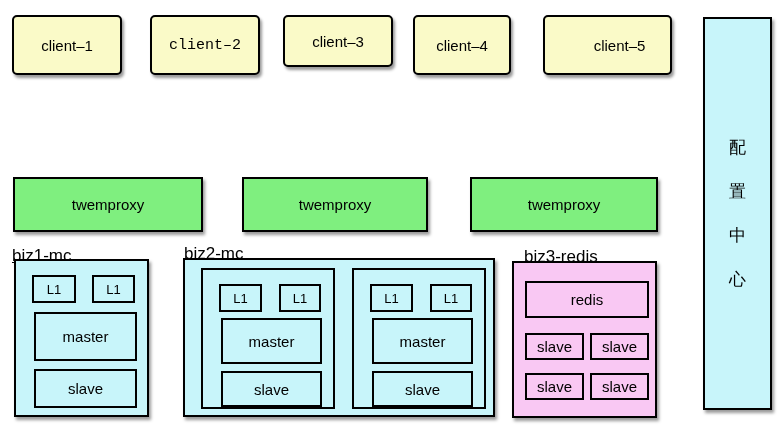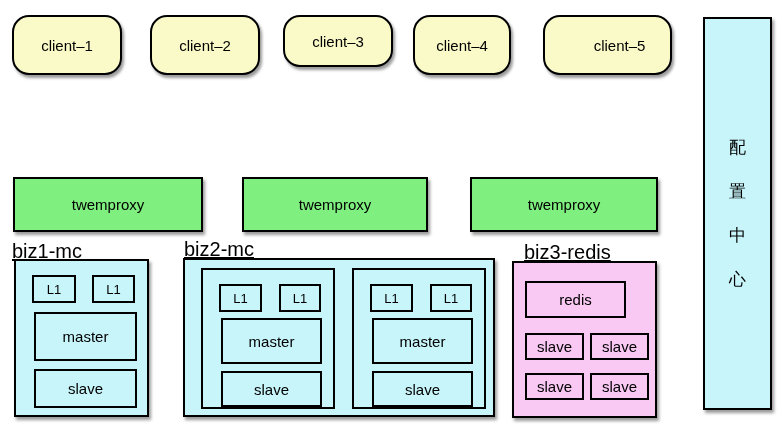--- a/index.html
+++ b/index.html
@@ -6,42 +6,42 @@
   .canvas{
     position:relative;width:784px;height:437px;background:#ffffff;
     font-family:"Liberation Sans","DejaVu Sans",sans-serif;color:#000;overflow:hidden;
   }
   .node{
     position:absolute;box-sizing:border-box;border:2px solid #000;
     display:flex;align-items:center;justify-content:center;text-align:center;
     line-height:1;
   }
   .shadow{box-shadow:2px 3px 3px rgba(0,0,0,0.40);}
-  .client{background:var(--client-fill,#FAFAC8);border-radius:17px;font-size:15px;}
+  .client{background:var(--client-fill,#FAFAC8);border-radius:5px;font-size:15px;}
   .cyan{background:var(--cyan-fill,#C8F5FA);}
   .green{background:var(--proxy-fill,#7FEF7F);}
   .pink{background:var(--redis-fill,#F9C8F3);}
   .inner{background:transparent;}
   .lbl{
-    position:absolute;font-size:20px;text-decoration:underline;
-    white-space:nowrap;line-height:1.1;
+    position:absolute;font-size:17px;text-decoration:underline;
+    white-space:nowrap;line-height:1.1;margin-top:7px;
   }
   .f15{font-size:15px;}
   .f13{font-size:13px;}
   .cc{flex-direction:column;gap:27px;font-size:17px;}
 </style>
 </head>
 <body>
 
 <div class="canvas">
 
   <div class="node client shadow" style="left:12px;top:15px;width:110px;height:60px;">
     <span>client–1</span>
   </div>
-  <div class="node client shadow" style="left:150px;top:15px;width:110px;height:60px;">
+  <div class="node client shadow" style="left:150px;top:15px;width:110px;height:60px;font-family:Liberation Mono, monospace;">
     <span>client–2</span>
   </div>
   <div class="node client shadow" style="left:283px;top:15px;width:110px;height:52px;">
     <span>client–3</span>
   </div>
   <div class="node client shadow" style="left:413px;top:15px;width:98px;height:60px;">
     <span>client–4</span>
   </div>
   <div class="node client shadow" style="left:543px;top:15px;width:129px;height:60px;padding-left:24px;">
     <span>client–5</span>
@@ -103,21 +103,21 @@
         <span>master</span>
       </div>
       <div class="node inner f15" style="left:18px;top:101px;width:101px;height:36px;">
         <span>slave</span>
       </div>
     </div>
   </div>
 
   <div class="lbl" style="left:524px;top:241px;">biz3-redis</div>
   <div class="node pink shadow" style="left:512px;top:261px;width:145px;height:157px;">
-    <div class="node inner f15" style="left:11px;top:18px;width:101px;height:37px;">
+    <div class="node inner f15" style="left:11px;top:18px;width:124px;height:37px;">
       <span>redis</span>
     </div>
     <div class="node inner f15" style="left:11px;top:70px;width:59px;height:27px;">
       <span>slave</span>
     </div>
     <div class="node inner f15" style="left:76px;top:70px;width:59px;height:27px;">
       <span>slave</span>
     </div>
     <div class="node inner f15" style="left:11px;top:110px;width:59px;height:27px;">
       <span>slave</span>

